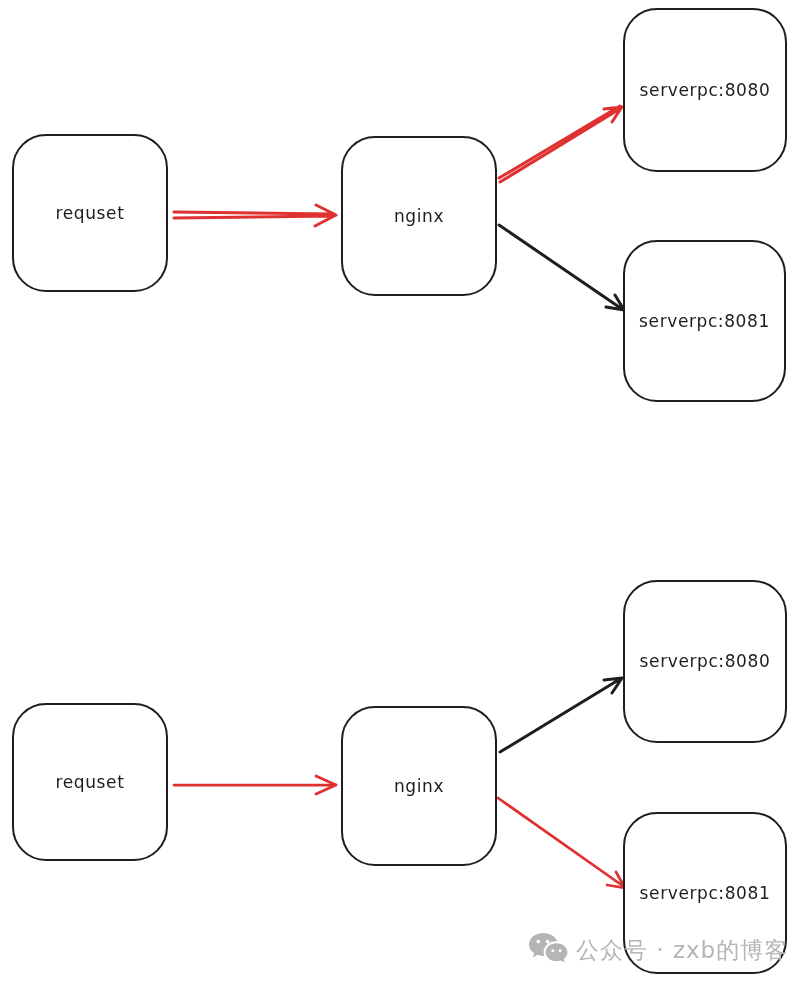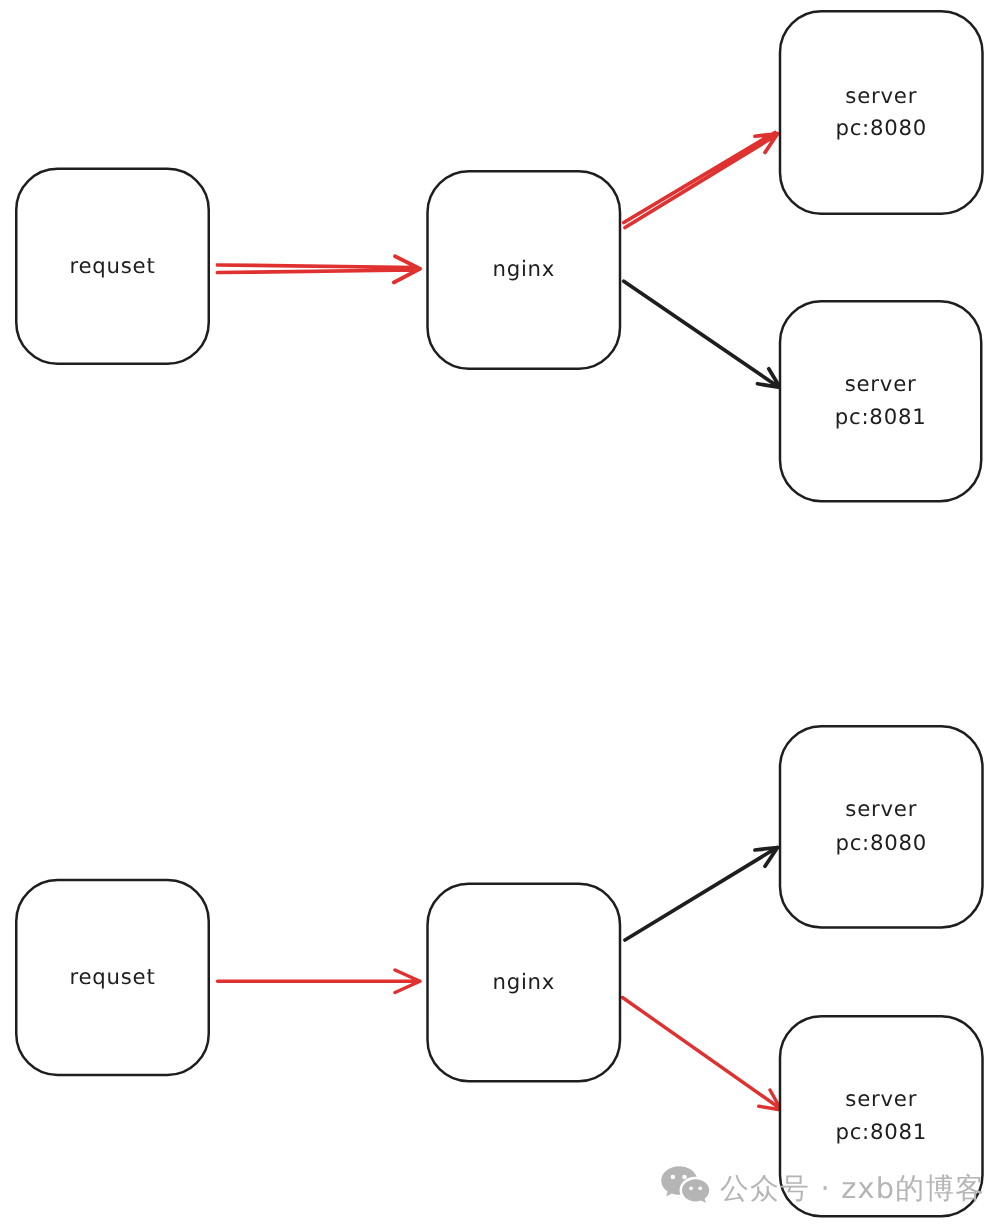--- a/index.html
+++ b/index.html
@@ -17,21 +17,20 @@
     width: 793px; height: 981px;
     pointer-events: none;
   }
   .node {
     position: absolute;
     box-sizing: border-box;
     border: 2.5px solid #1e1e1e;
     border-radius: 34px;
     background: #ffffff;
     display: flex;
-    flex-direction: column;
     align-items: center;
     justify-content: center;
     text-align: center;
     color: #1e1e1e;
     font-size: 17px;
     letter-spacing: 0.6px;
     line-height: 1.55;
   }
   .node .lbl { display: block; }
   

